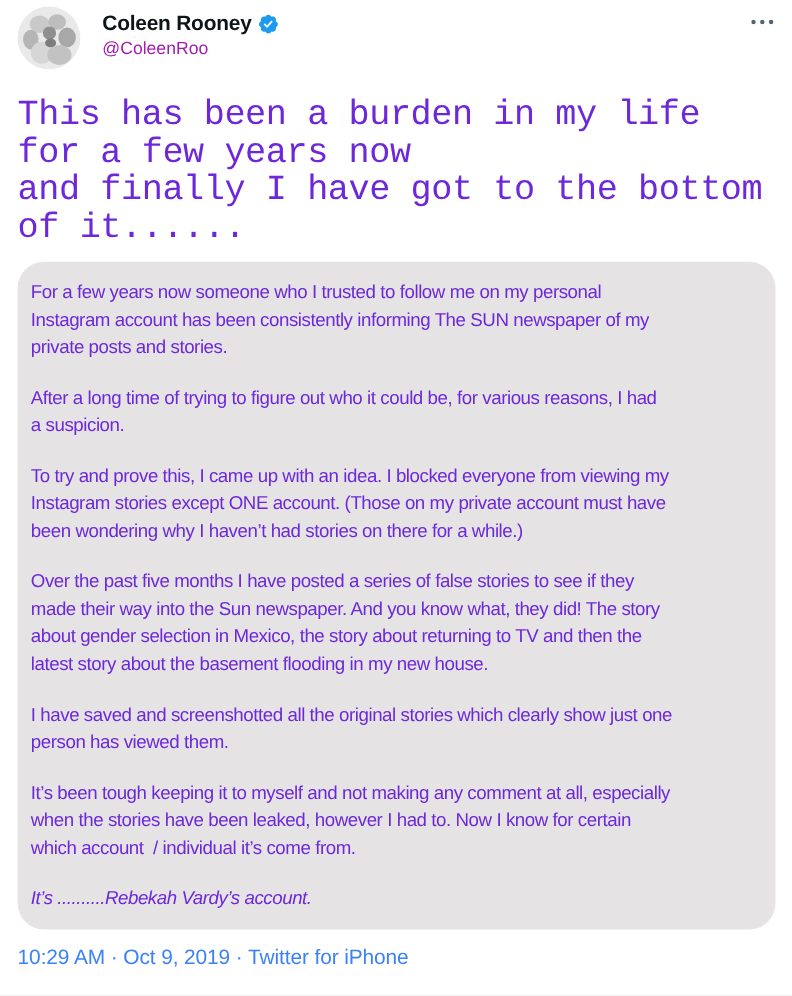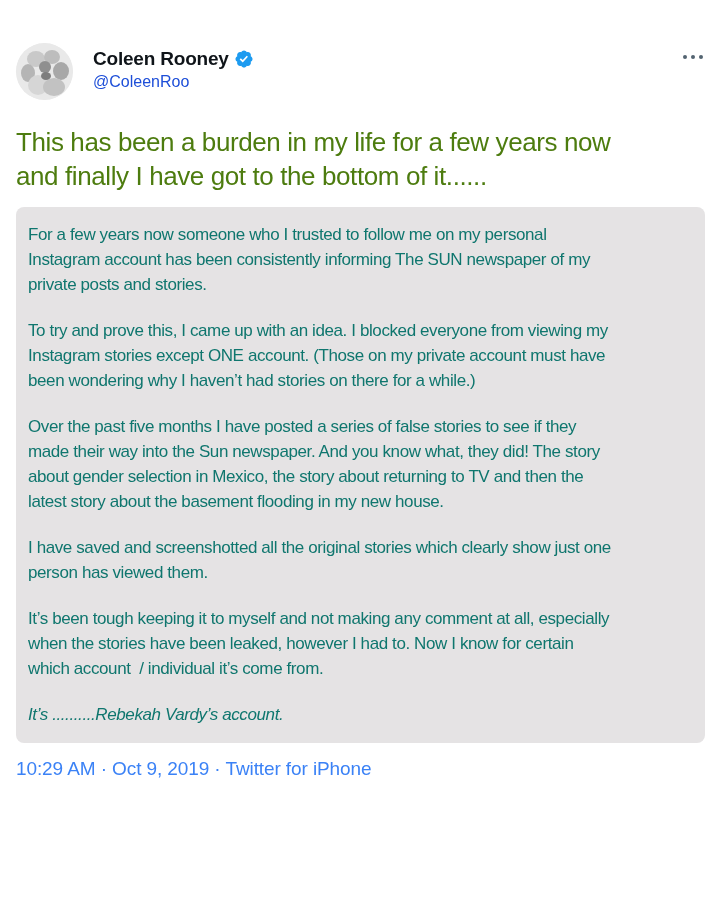--- a/index.html
+++ b/index.html
@@ -2,64 +2,64 @@
 <html><head>
 <meta charset="utf-8">
 <style>
   html, body { margin: 0; padding: 0; }
   body {
     width: 720px; height: 905px;
     background: #ffffff;
     font-family: "Liberation Sans", "DejaVu Sans", sans-serif;
     overflow: hidden;
   }
-  .tweet { padding: 19px 15px 0 16px; margin-top: 24px; }
+  .tweet { padding: 6px 15px 0 16px; }
 
   
   .header { display: flex; align-items: flex-start; }
   .avatar {
     width: 57px; height: 57px; border-radius: 50%;
     overflow: hidden; flex: 0 0 auto; cursor: pointer;
     background: #ececec;
   }
   .avatar svg { display: block; }
   .id-block { margin-left: 20px; padding-top: 5px; }
   .name-row { display: flex; align-items: center; }
   .display-name {
     font-size: 19px; font-weight: 700; color: #0f1419;
     letter-spacing: -0.2px; cursor: pointer;
   }
   .verified { margin-left: 5px; display: inline-flex; }
   .handle {
     display: block; margin-top: 3px;
-    font-size: 16px; color: #1d4ed8;
+    font-size: 16px; color: #a21caf;
   }
   .more {
     margin-left: auto; padding: 12px 2px 8px 8px;
     display: flex; gap: 4px; cursor: pointer; align-items: center;
   }
   .more i {
     width: 4px; height: 4px; border-radius: 50%;
     background: #536471; display: block;
   }
 
   
   .body-text {
     margin-top: 25px;
-    font-size: 26px; line-height: 34px; letter-spacing: -0.4px;
-    color: #4d7c0f; white-space: pre-line;
+    font-size: 32px; line-height: 34px; letter-spacing: -0.4px;
+    color: #6d28d9; white-space: pre-line; font-family: Liberation Mono, monospace;
   }
 
   
   .statement {
     margin: 14px 0 0 0;
     background: #e5e3e4;
-    border-radius: 8px;
+    border-radius: 24px;
     padding: 15px 10px 1px 12px;
-    color: #0f766e;
+    color: #6d28d9;
     font-size: 17px; line-height: 25px; letter-spacing: -0.4px;
     cursor: pointer;
   }
   .statement p { margin: 0 0 21px 0; white-space: pre-line; }
   .statement p:last-child { margin-bottom: 15px; font-style: italic; }
 
   
   .footer {
     margin-top: 15px;
     font-size: 19px; color: #3b82f6; letter-spacing: -0.1px;
@@ -111,20 +111,22 @@
     </div>
   </div>
 
   <div class="body-text">This has been a burden in my life for a few years now
 and finally I have got to the bottom of it......</div>
 
   <figure class="statement">
     <p>For a few years now someone who I trusted to follow me on my personal
 Instagram account has been consistently informing The SUN newspaper of my
 private posts and stories.</p>
+    <p>After a long time of trying to figure out who it could be, for various reasons, I had
+a suspicion.</p>
     <p>To try and prove this, I came up with an idea. I blocked everyone from viewing my
 Instagram stories except ONE account. (Those on my private account must have
 been wondering why I haven’t had stories on there for a while.)</p>
     <p>Over the past five months I have posted a series of false stories to see if they
 made their way into the Sun newspaper. And you know what, they did! The story
 about gender selection in Mexico, the story about returning to TV and then the
 latest story about the basement flooding in my new house.</p>
     <p>I have saved and screenshotted all the original stories which clearly show just one
 person has viewed them.</p>
     <p>It’s been tough keeping it to myself and not making any comment at all, especially

